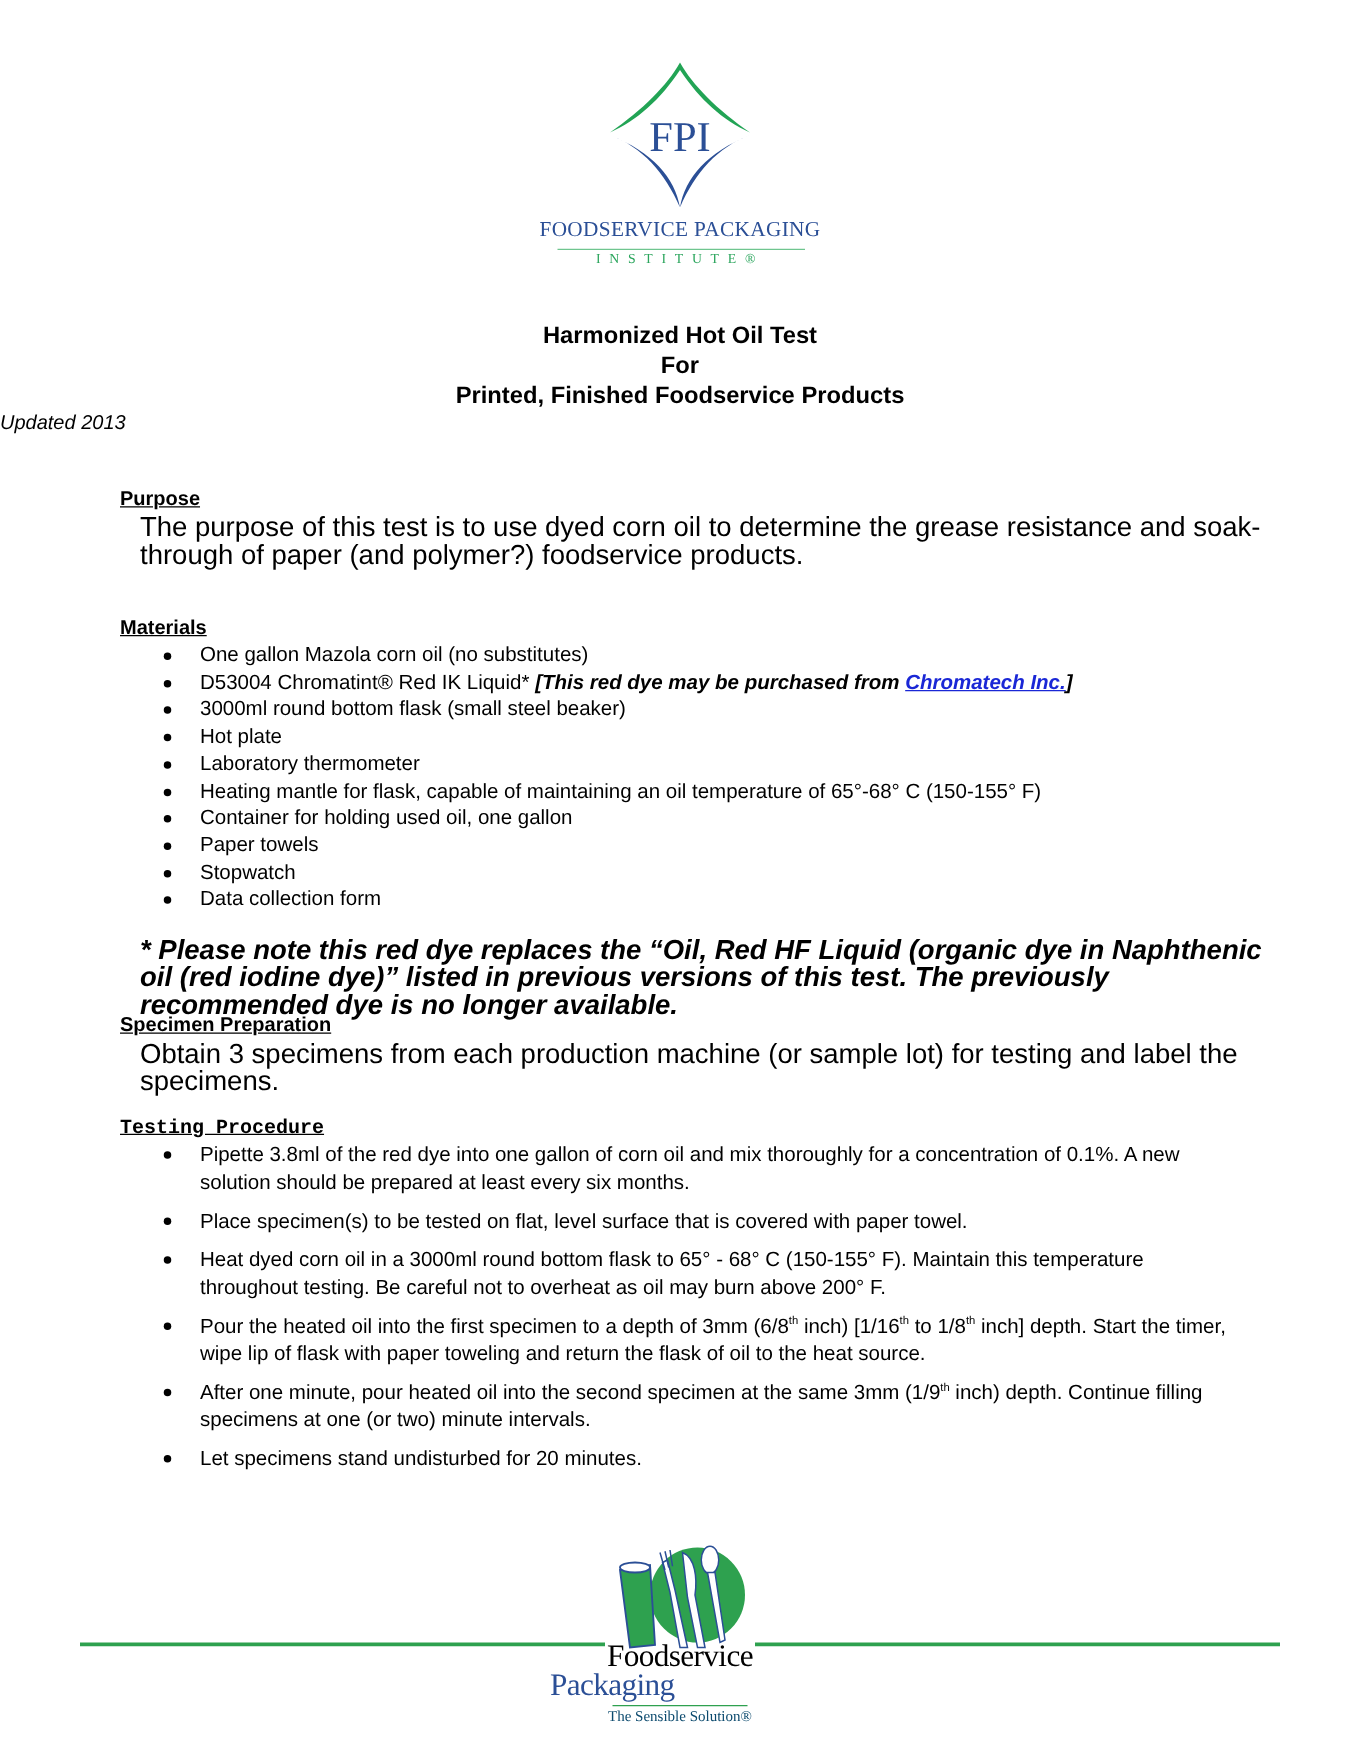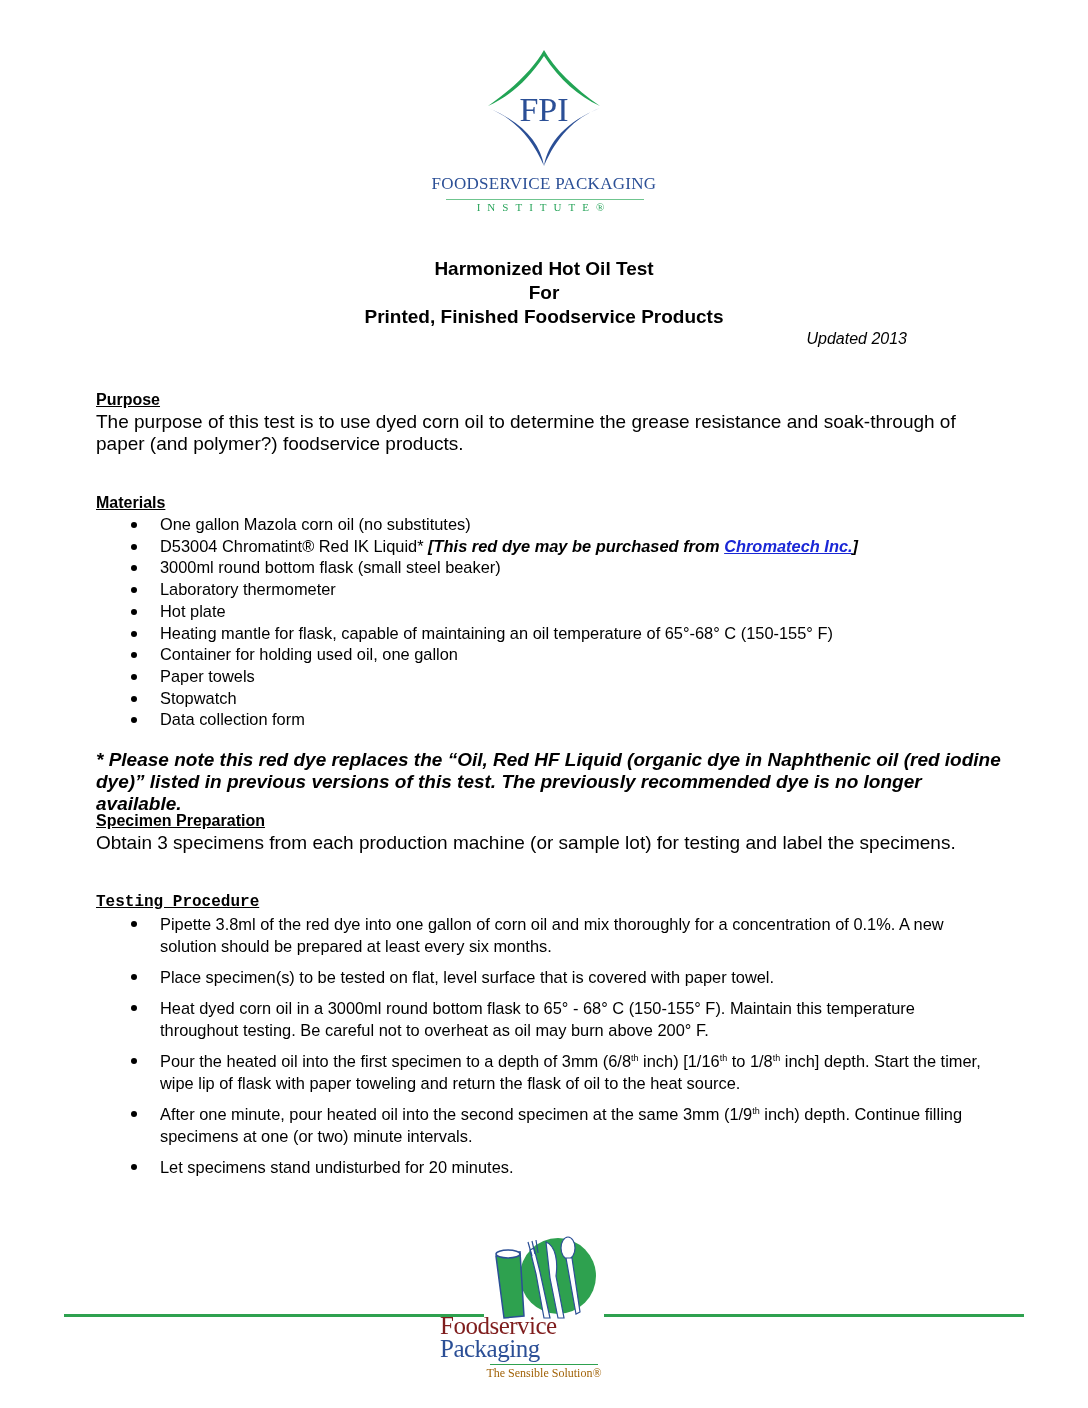--- a/index.html
+++ b/index.html
@@ -23,54 +23,54 @@
     color: #2aa55c;
   }
 
   
   .title-line {
     left: 0; width: 1088px; text-align: center; font-weight: bold; font-size: 19px;
   }
   #title-1 { top: 258px; }
   #title-2 { top: 282px; }
   #title-3 { top: 306px; }
-  #title-updated { left: 0; width: 907px; text-align: right; top: 330px; font-style: italic; font-size: 16px; }
+  #title-updated { left: 0; width: 907px; text-align: left; top: 330px; font-style: italic; font-size: 16px; }
 
   
   .heading {
     left: 96px; font-weight: bold; font-size: 16px; text-decoration: underline;
   }
-  .para { left: 96px; width: 910px; font-size: 19px; line-height: 22px; }
+  .para { left: 112px; width: 910px; font-size: 22px; line-height: 22px; }
   .list { left: 96px; width: 900px; margin: 0; padding: 0; list-style: none; font-size: 16.4px; }
   .list li { position: relative; padding-left: 64px; line-height: 21.7px; }
   .list li .bullet {
     position: absolute; left: 35px; top: 8px; width: 6px; height: 6px; border-radius: 50%; background: #000;
   }
   .list.proc li { line-height: 22px; margin-bottom: 9px; }
   .list.proc li .bullet { top: 8px; }
   sup { font-size: 9px; line-height: 0; }
   .italic { font-style: italic; font-weight: bold; }
   a.link { color: #1a27d6; text-decoration: underline; font-style: italic; }
 
   
   #footer-rule-left { left: 64px; top: 1314px; width: 420px; height: 3px; background: #2ea14f; }
   #footer-rule-right { left: 604px; top: 1314px; width: 420px; height: 3px; background: #2ea14f; }
   #fp-logo { left: 490px; top: 1232px; width: 110px; height: 88px; }
   #fp-word-1 {
-    left: 440px; width: 208px; top: 1314px; 
-    font-family: "Liberation Serif", serif; font-size: 25px; color: #7f1d1d; letter-spacing: -0.5px; line-height: 24px;
+    left: 440px; width: 208px; top: 1314px; text-align: center;
+    font-family: "Liberation Serif", serif; font-size: 25px; color: #000000; letter-spacing: -0.5px; line-height: 24px;
   }
   #fp-word-2 {
     left: 440px; width: 208px; top: 1337px; text-align: left;
     font-family: "Liberation Serif", serif; font-size: 25px; color: #2b4f96; letter-spacing: -0.5px; line-height: 24px;
   }
   #fp-rule { left: 490px; top: 1364px; width: 108px; height: 1px; background: #2ea14f; }
   #fp-tagline {
     left: 440px; width: 208px; top: 1366px; text-align: center;
-    font-family: "Liberation Serif", serif; font-size: 12px; color: #a16207;
+    font-family: "Liberation Serif", serif; font-size: 12px; color: #0c4a6e;
   }
 </style>
 </head>
 <body>
 
 <svg id="fpi-logo" class="abs" viewBox="0 0 120 120">
 
   <path d="M60 2 C50 20, 30 40, 4 58 C26 48, 44 32, 60 8 Z" fill="#22a455"></path>
   <path d="M60 2 C70 20, 90 40, 116 58 C94 48, 76 32, 60 8 Z" fill="#22a455"></path>
 
@@ -88,22 +88,22 @@
 <div id="title-updated" class="abs">Updated 2013</div>
 
 <div class="abs heading" style="top:391px;">Purpose</div>
 <div class="abs para" style="top:411px;">The purpose of this test is to use dyed corn oil to determine the grease resistance and soak-through of paper (and polymer?) foodservice products.</div>
 
 <div class="abs heading" style="top:494px;">Materials</div>
 <ul class="abs list" style="top:514px;">
   <li><span class="bullet"></span><span>One gallon Mazola corn oil (no substitutes)</span></li>
   <li><span class="bullet"></span><span>D53004 Chromatint® Red IK Liquid*</span> <span class="italic"><span>[This red dye may be purchased from </span><a class="link" href="#">Chromatech Inc.</a><span>]</span></span></li>
   <li><span class="bullet"></span><span>3000ml round bottom flask (small steel beaker)</span></li>
+  <li><span class="bullet"></span><span>Hot plate</span></li>
   <li><span class="bullet"></span><span>Laboratory thermometer</span></li>
-  <li><span class="bullet"></span><span>Hot plate</span></li>
   <li><span class="bullet"></span><span>Heating mantle for flask, capable of maintaining an oil temperature of 65°-68° C (150-155° F)</span></li>
   <li><span class="bullet"></span><span>Container for holding used oil, one gallon</span></li>
   <li><span class="bullet"></span><span>Paper towels</span></li>
   <li><span class="bullet"></span><span>Stopwatch</span></li>
   <li><span class="bullet"></span><span>Data collection form</span></li>
 </ul>
 <div class="abs para italic" style="top:749px;">* Please note this red dye replaces the “Oil, Red HF Liquid (organic dye in Naphthenic oil (red iodine dye)” listed in previous versions of this test. The previously recommended dye is no longer available.</div>
 
 <div class="abs heading" style="top:812px;">Specimen Preparation</div>
 <div class="abs para" style="top:832px;">Obtain 3 specimens from each production machine (or sample lot) for testing and label the specimens.</div>

